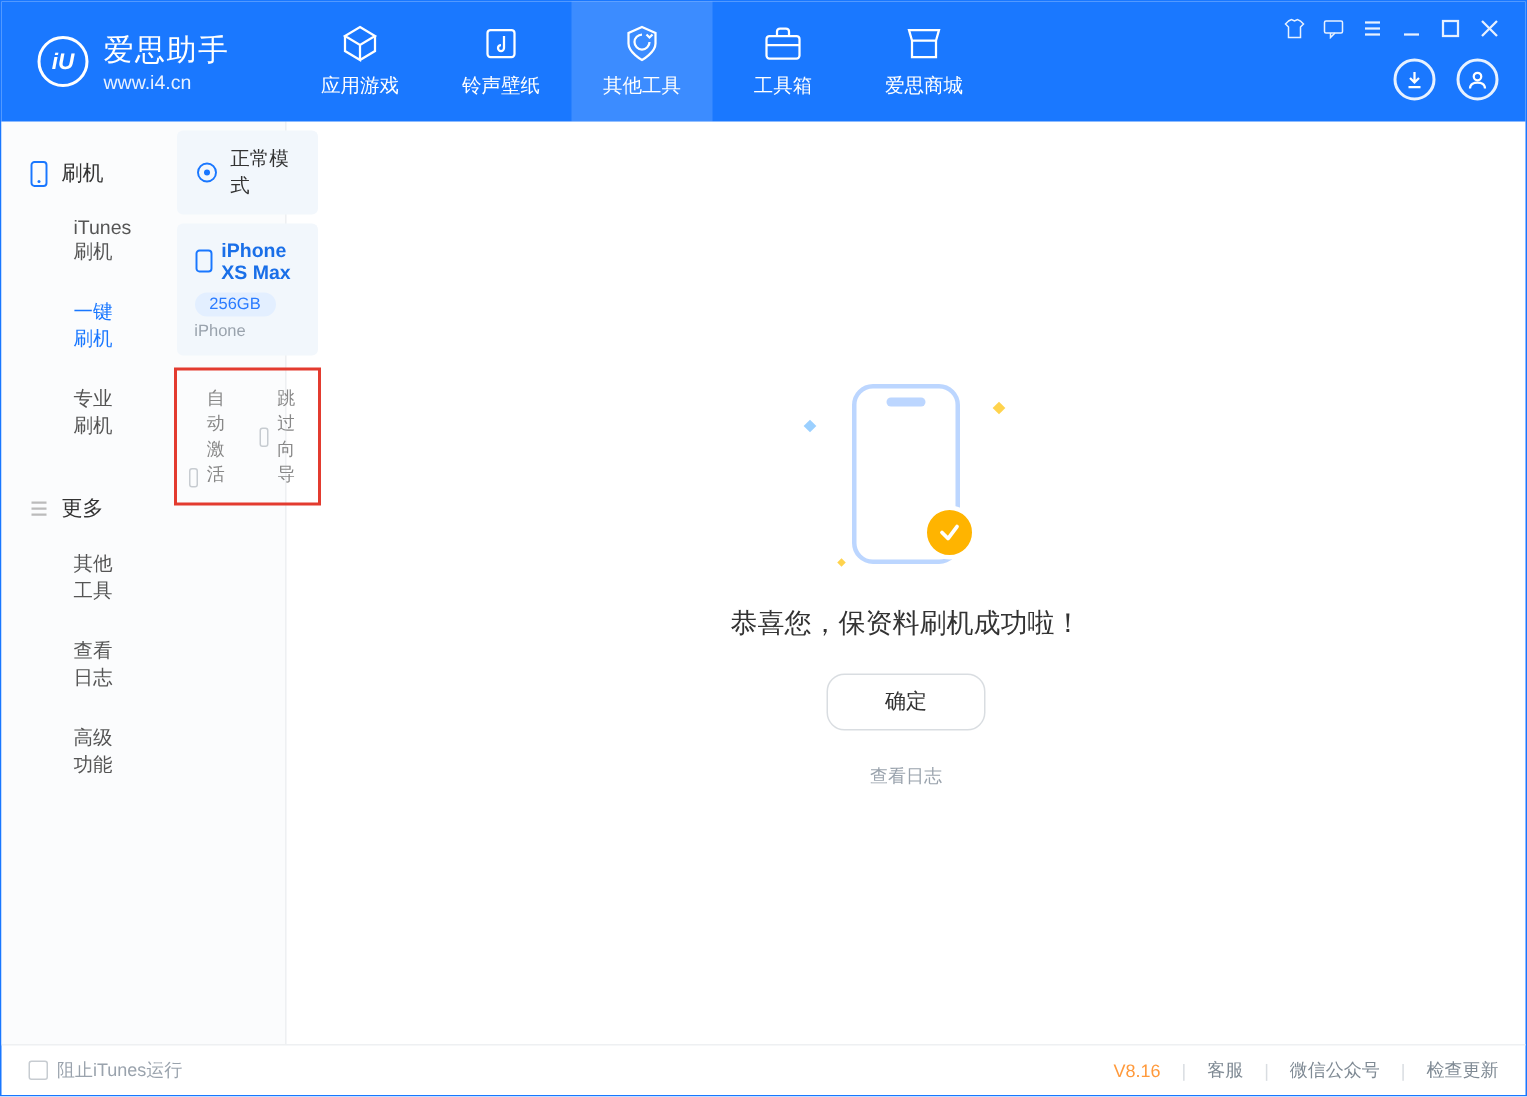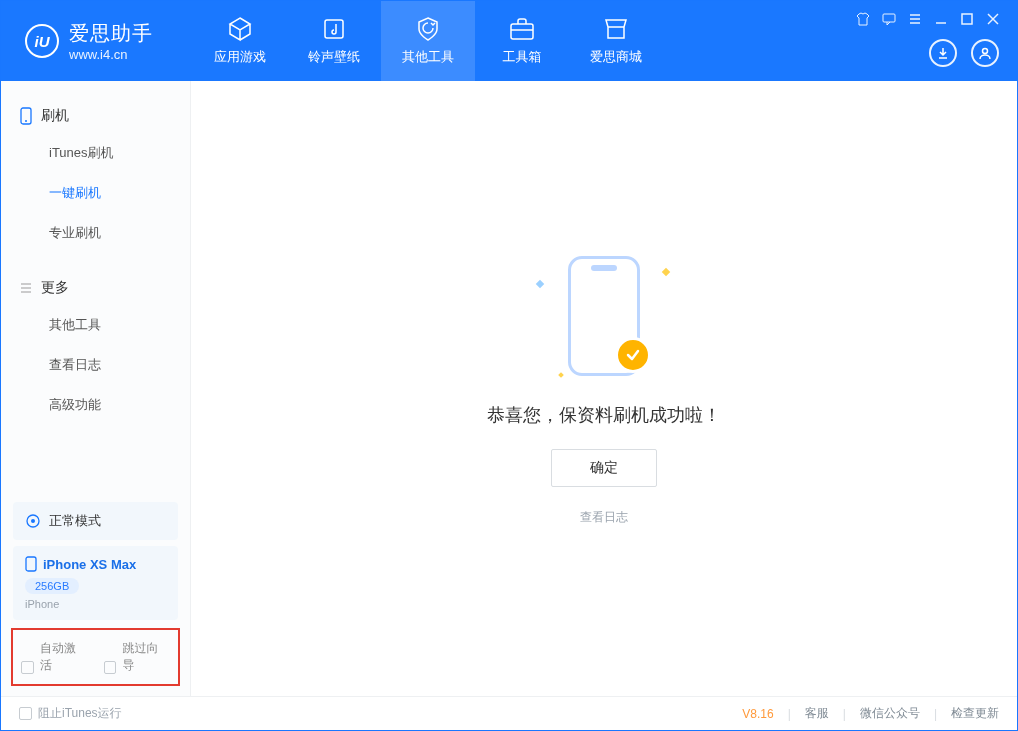--- a/index.html
+++ b/index.html
@@ -17,21 +17,21 @@
 .nav-tab { width: 94px; height: 80px; display: flex; flex-direction: column; align-items: center; justify-content: center; gap: 6px; cursor: pointer; font-size: 13px; }
 .nav-tab.active { background: rgba(255,255,255,0.15); }
 .nav-icon { width: 26px; height: 26px; display: flex; align-items: center; justify-content: center; }
 .header-right { position: absolute; right: 16px; top: 10px; display: flex; gap: 10px; align-items: center; }
 .header-right-btn { width: 16px; height: 16px; opacity: .9; cursor: pointer; display:flex; align-items:center; justify-content:center; }
 .header-right-large { position: absolute; right: 18px; bottom: 14px; display: flex; gap: 14px; }
 .hr-circle { width: 28px; height: 28px; border: 2px solid rgba(255,255,255,0.9); border-radius: 50%; display:flex; align-items:center; justify-content:center; cursor:pointer; }
 
 
 .body-area { flex: 1; display: flex; min-height: 0; }
-.sidebar { width: 190px; border-right: 1px solid #eef0f2; display: flex; flex-direction: column; background: #fbfcfd; }
+.sidebar { width: 190px; border-right: 1px solid #eef0f2; display: flex; flex-direction: row; background: #fbfcfd; }
 .sidebar-scroll { flex: 1; padding-top: 18px; }
 .side-group { margin-bottom: 18px; }
 .side-group-title { display: flex; align-items: center; gap: 8px; padding: 8px 18px; font-size: 14px; color: #333; font-weight: 500; }
 .side-item { padding: 11px 18px 11px 48px; font-size: 13px; color: #555; cursor: pointer; }
 .side-item.active { color: #1977ff; }
 .sidebar-bottom { padding: 0; }
 .mode-box, .device-box { background: #f2f7fc; margin: 6px 12px; border-radius: 4px; padding: 10px 12px; font-size: 13px; color: #333; }
 .mode-box { display:flex; align-items:center; gap:8px; }
 .device-box .dname { font-weight: 600; color: #1a6fe8; display:flex; align-items:center; gap:6px;}
 .capacity-pill { display:inline-block; background:#e3efff; color:#2a7bff; font-size:11px; padding:2px 10px; border-radius:10px; margin-top:6px;}
@@ -43,21 +43,21 @@
 .main { flex: 1; display: flex; flex-direction: column; align-items: center; justify-content: center; gap: 22px; }
 .success-illus { position:relative; width:150px; height:130px; display:flex; align-items:center; justify-content:center;}
 .phone-outline { width:72px; height:120px; border:3px solid #bcd6ff; border-radius:14px; background:#fff; position:relative;}
 .phone-outline::before{content:"";position:absolute;top:6px;left:50%;transform:translateX(-50%);width:26px;height:6px;background:#bcd6ff;border-radius:3px;}
 .badge-check { position:absolute; right:28px; bottom:8px; width:36px; height:36px; background:#ffb400; border-radius:50%; border:3px solid #fff; display:flex; align-items:center; justify-content:center; color:#fff; font-weight:bold;}
 .sparkle { position:absolute; width:6px; height:6px; background:#9bd0ff; transform:rotate(45deg);}
 .sparkle.s1{ left:8px; top:30px;}
 .sparkle.s2{ right:10px; top:18px; background:#ffd34d;}
 .sparkle.s3{ left:30px; bottom:4px; background:#ffd34d; width:4px; height:4px;}
 .success-text { font-size: 18px; color: #333; }
-.confirm-btn { border:1px solid #d9dde1; background:#fff; padding:9px 38px; font-size:14px; color:#333; cursor:pointer; border-radius:2px;}
+.confirm-btn { border:1px solid #d9dde1; background:#fff; padding:9px 38px; font-size:14px; color:#333; cursor:pointer; border-radius:12px;}
 .log-link { font-size:12px; color:#9aa3ad; cursor:pointer; }
 
 
 .footer { height: 34px; border-top:1px solid #eef0f2; display:flex; align-items:center; padding:0 18px; font-size:12px; color:#9aa3ad; gap:8px;}
 .footer-right { margin-left:auto; display:flex; align-items:center; gap:14px;}
 .footer-right .sep { color:#d9dde1;}
 .footer-link { color:#7f8a94; cursor:pointer;}
 .version { color:#ff9a3c;}
 
 svg { display:block; }
@@ -234,21 +234,21 @@
             <span>iPhone XS Max</span>
           </div>
           <span class="capacity-pill">256GB</span>
           <div class="device-sub">iPhone</div>
         </div>
         <div class="options-row">
           <label style="display:flex;align-items:flex-end;gap:6px;cursor:pointer;">
             <span class="chk"></span>
             <span>自动激活</span>
           </label>
-          <label style="display:flex;align-items:flex-end;gap:6px;cursor:pointer;">
+          <label style="display:flex;align-items:center;gap:6px;cursor:pointer;">
             <span class="chk"></span>
             <span>跳过向导</span>
           </label>
         </div>
       </div>
     </div>
 
     <div class="main">
       <div class="success-illus">
         <span class="sparkle s1"></span>

